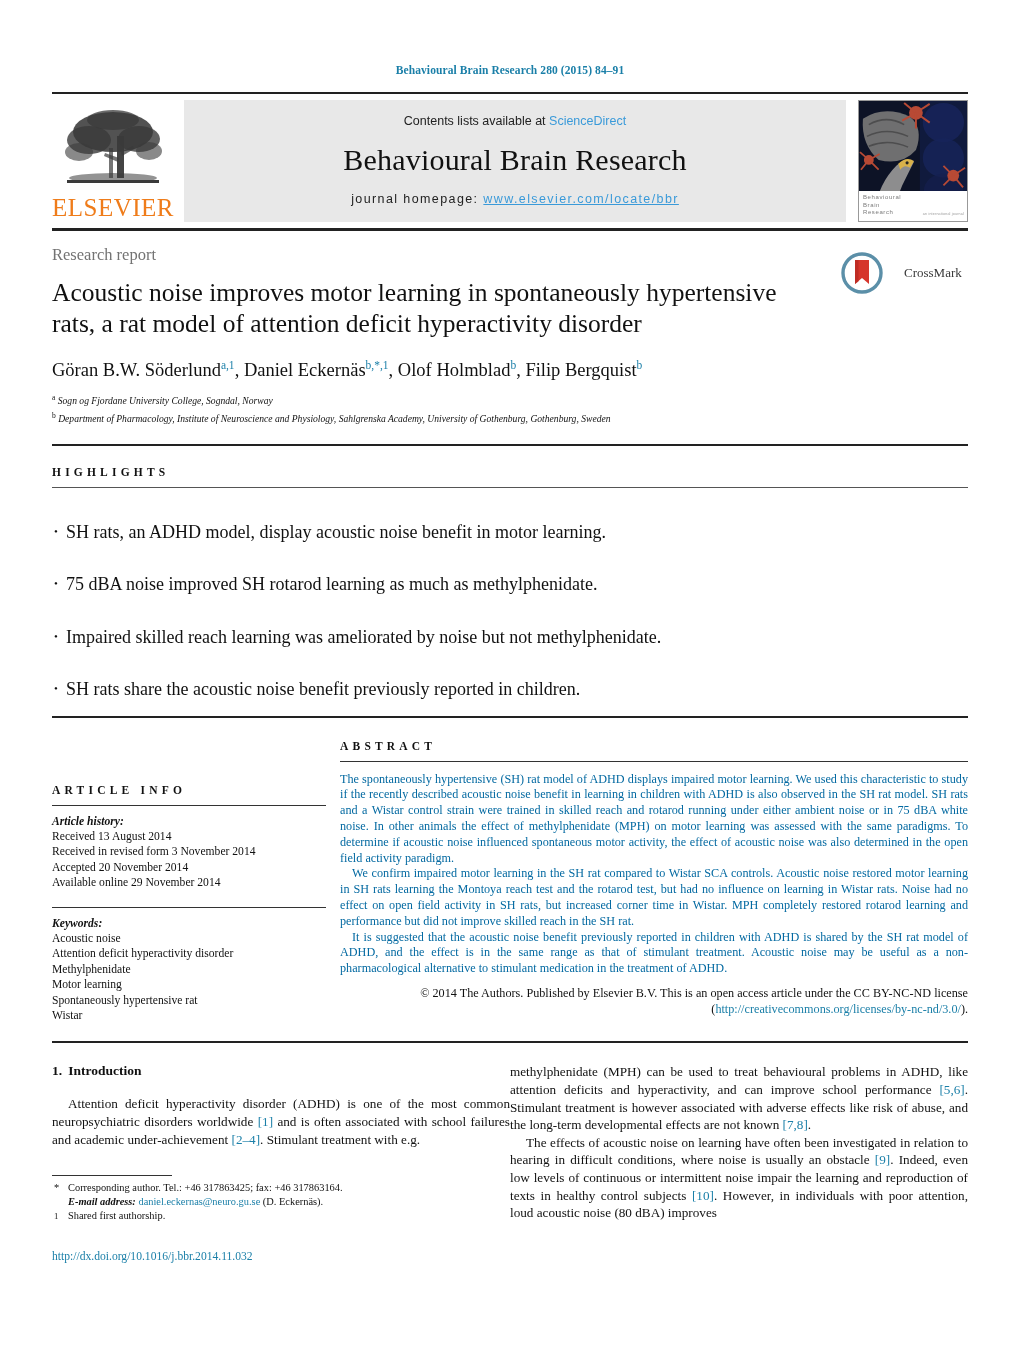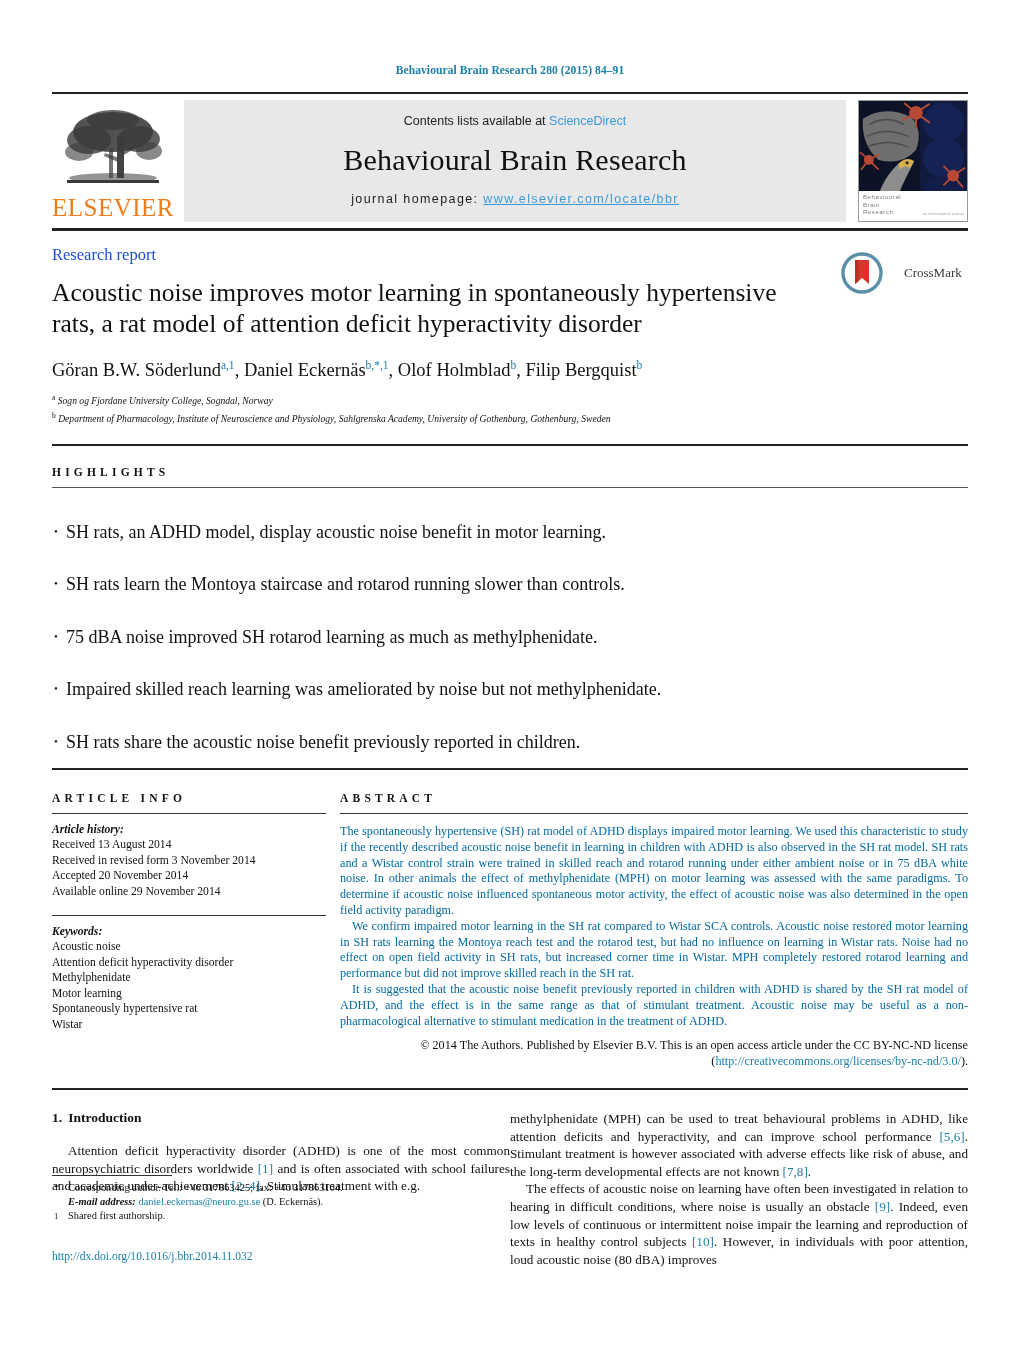--- a/index.html
+++ b/index.html
@@ -129,21 +129,21 @@
   }
   .masthead-rule-bot {
     border-top: 3px solid #222;
     margin-top: 6px;
   }
 
   
   .title-area { position: relative; padding-top: 14px; }
   .doctype {
     font-size: 16.5px;
-    color: #1d4ed8;
+    color: #737373;
     margin-bottom: 12px;
   }
   .article-title {
     font-size: 25.5px;
     line-height: 31px;
     color: #111;
     max-width: 745px;
     margin: 0 0 14px 0;
     font-weight: normal;
   }
@@ -209,21 +209,21 @@
     left: 2px;
     top: -1px;
     font-size: 11px;
   }
 
   
   .info-abs {
     display: flex;
     margin-top: 22px;
   }
-  .col-info { flex: 0 0 288px; padding-right: 14px; box-sizing: border-box; }
+  .col-info { flex: 0 0 288px; padding-right: 14px; box-sizing: border-box; margin-top: 44px; }
   .col-abs { flex: 1 1 auto; }
   .info-block { font-size: 11.6px; line-height: 15.4px; color: #111; }
   .info-block .lbl { font-style: italic; font-weight: bold; }
   .hist-rule { border-top: 1px solid #333; margin: 9px 0 8px 0; }
   .kw-rule { border-top: 1px solid #333; margin: 16px 0 8px 0; }
   .abs-rule { border-top: 1px solid #333; margin: 9px 0 10px 0; }
   .abs-p {
     font-size: 12.2px;
     line-height: 15.8px;
     text-align: justify;
@@ -421,21 +421,20 @@
     </div>
   </div>
 
   <div class="big-rule" style="margin-top:18px"></div>
 
   <div class="hl-wrap">
     <div class="smallcaps-head">HIGHLIGHTS</div>
     <div class="section-rule-thin"></div>
     <ul class="hl-list">
       <li>SH rats, an ADHD model, display acoustic noise benefit in motor learning.</li>
-      <li>SH rats learn the Montoya staircase and rotarod running slower than controls.</li>
       <li>75 dBA noise improved SH rotarod learning as much as methylphenidate.</li>
       <li>Impaired skilled reach learning was ameliorated by noise but not methylphenidate.</li>
       <li>SH rats share the acoustic noise benefit previously reported in children.</li>
     </ul>
   </div>
 
   <div class="big-rule"></div>
 
   <div class="info-abs">
 

